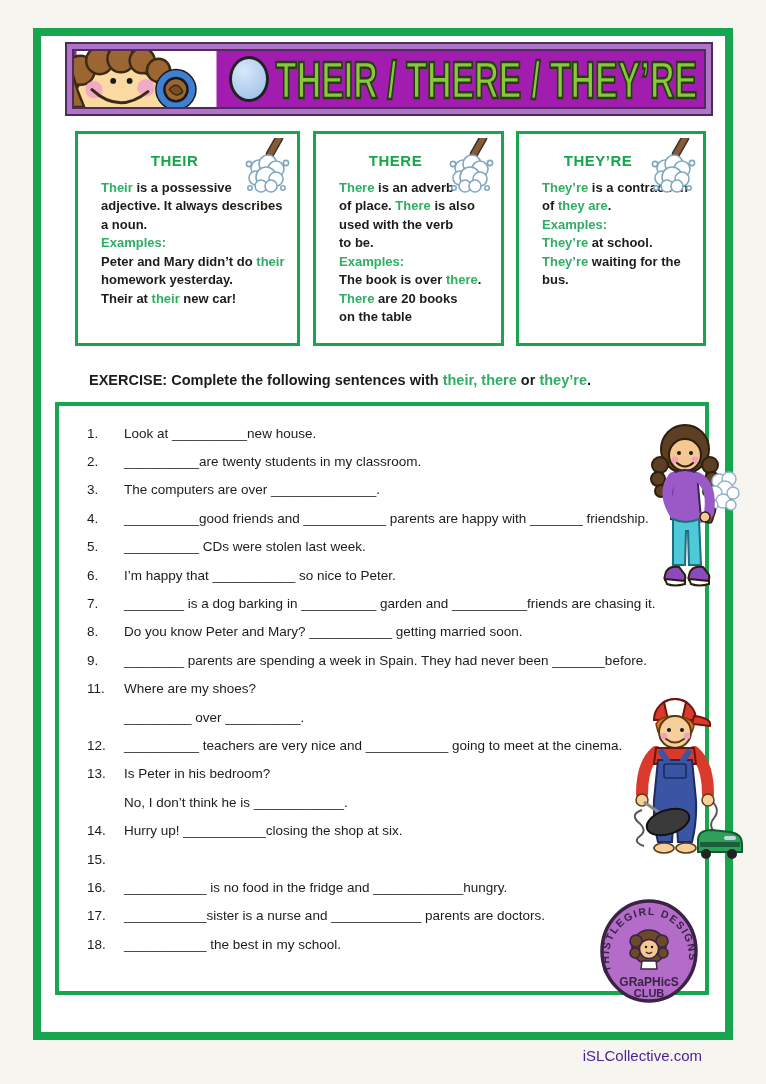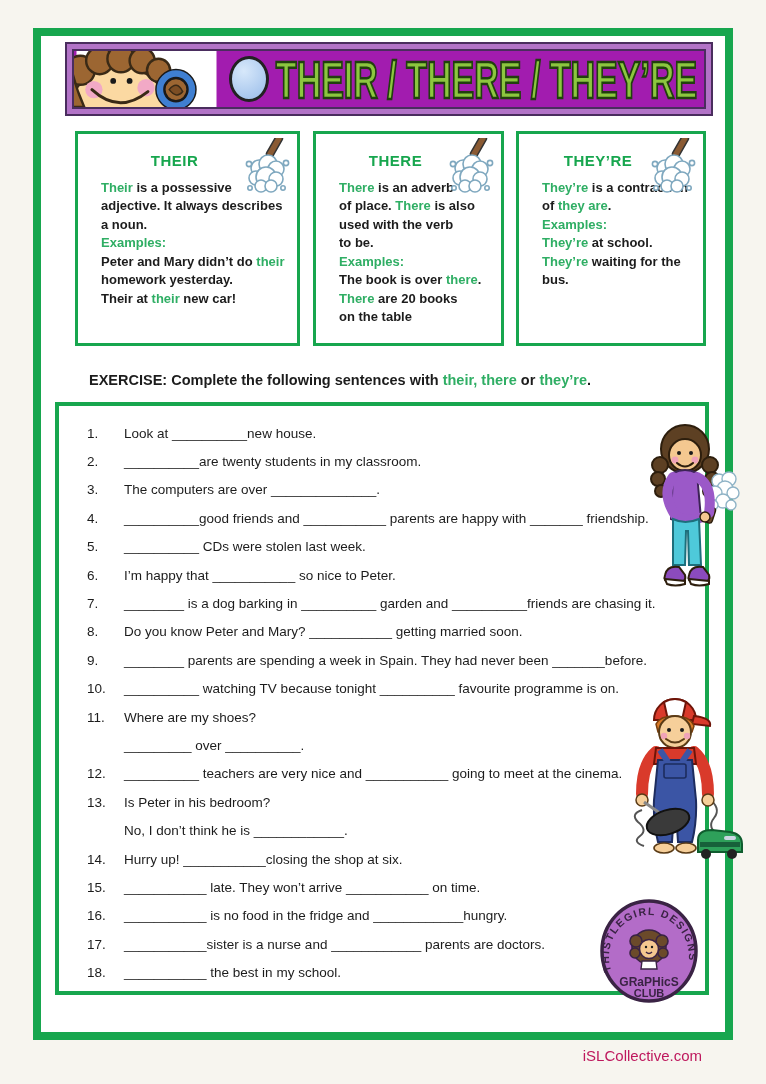--- a/index.html
+++ b/index.html
@@ -60,21 +60,21 @@
   }
   .row{display:flex;height:28.4px;align-items:center;font-size:13.5px;}
   .row .num{flex:none;width:37px;}
   .row .txt{flex:1;white-space:nowrap;}
   
   .girl-illu{position:absolute;left:645px;top:423px;z-index:5;}
   .boy-illu{position:absolute;left:612px;top:690px;z-index:5;}
   .logo{position:absolute;left:598px;top:897px;z-index:5;}
   
   .footer{
-    position:absolute;top:1047px;right:64px;font-size:15px;color:#be185d;z-index:2;
+    position:absolute;top:1047px;right:64px;font-size:15px;color:#4c1d95;z-index:2;
   }
 </style>
 </head>
 <body>
 
 <div class="sheet"></div>
 
 <div class="banner">
   <div class="banner-inner">
     <svg class="banner-girl" width="145" height="58" viewBox="0 0 145 58">
@@ -211,24 +211,20 @@
   <div class="row">
     <span class="num">8.</span>
     <span class="txt">Do you know Peter and Mary? ___________ getting married soon.</span>
   </div>
 
   <div class="row">
     <span class="num">9.</span>
     <span class="txt">________ parents are spending a week in Spain. They had never been _______before.</span>
   </div>
 
-  <div class="row">
-    <span class="num">10.</span>
-    <span class="txt">__________ watching TV because tonight __________ favourite programme is on.</span>
-  </div>
 
   <div class="row">
     <span class="num">11.</span>
     <span class="txt">Where are my shoes?</span>
   </div>
 
   <div class="row">
     <span class="num"></span>
     <span class="txt">_________ over __________.</span>
   </div>
@@ -248,21 +244,20 @@
     <span class="txt">No, I don’t think he is ____________.</span>
   </div>
 
   <div class="row">
     <span class="num">14.</span>
     <span class="txt">Hurry up! ___________closing the shop at six.</span>
   </div>
 
   <div class="row">
     <span class="num">15.</span>
-    <span class="txt">___________ late. They won’t arrive ___________ on time.</span>
   </div>
 
   <div class="row">
     <span class="num">16.</span>
     <span class="txt">___________ is no food in the fridge and ____________hungry.</span>
   </div>
 
   <div class="row">
     <span class="num">17.</span>
     <span class="txt">___________sister is a nurse and ____________ parents are doctors.</span>

